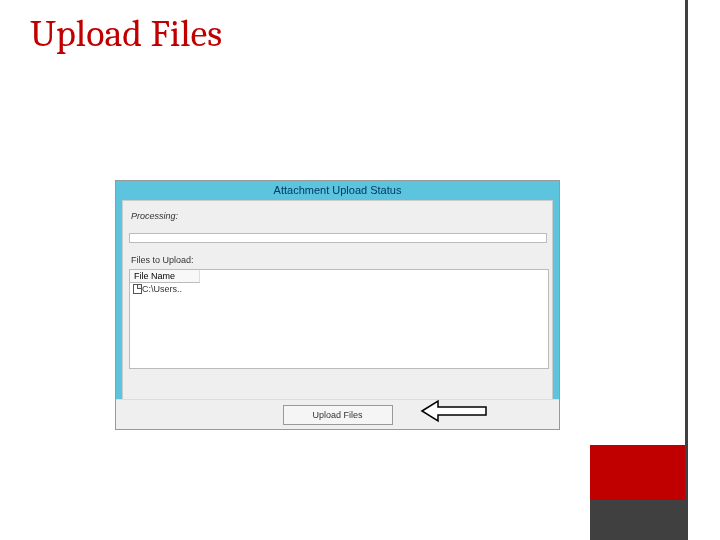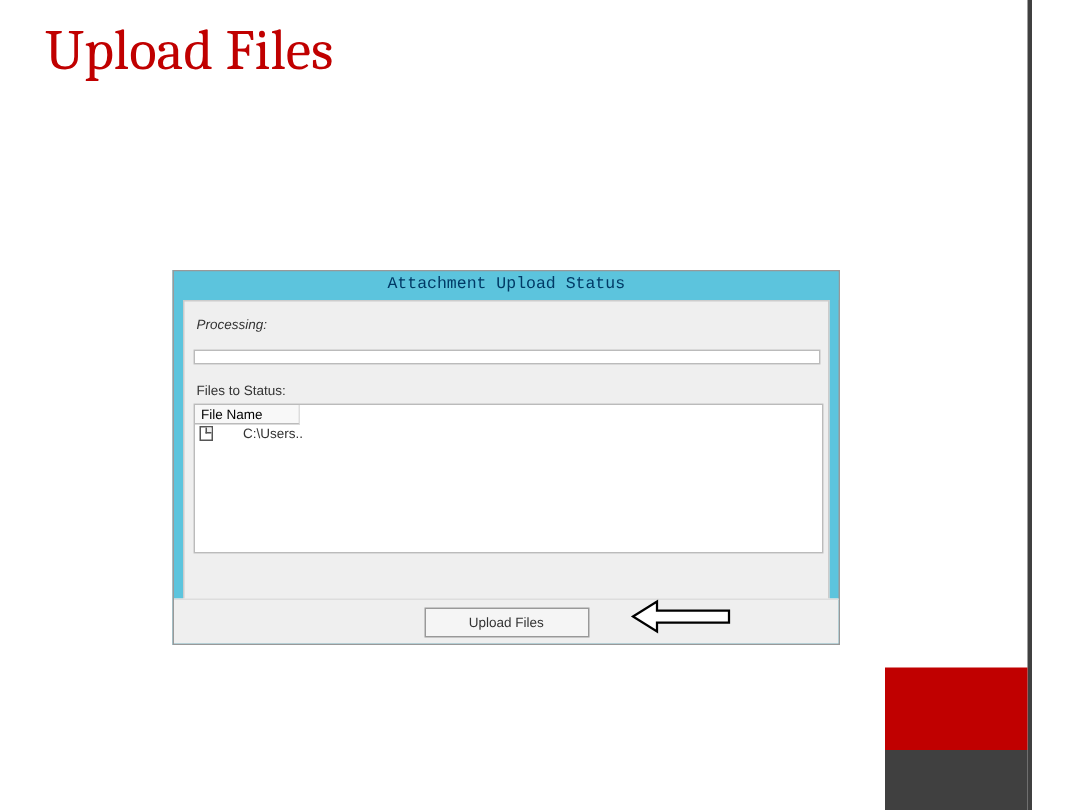--- a/index.html
+++ b/index.html
@@ -48,21 +48,21 @@
     position: absolute;
     left: 115px;
     top: 180px;
     width: 445px;
     height: 250px;
     background: #5cc4dd;
     border: 1px solid #999;
   }
   .dialog-title {
     text-align: center;
-    font-family: Liberation Mono, monospace;
+    font-family: Liberation Sans, sans-serif;
     font-size: 11px;
     color: #003a66;
     padding: 3px 0 4px 0;
     background: #5cc4dd;
   }
   .dialog-body {
     margin: 0 6px 6px 6px;
     height: 202px;
     background: #efefef;
     border: 1px solid #ccc;
@@ -97,21 +97,21 @@
     background: #f8f8f8;
     width: 70px;
     border-right: 1px solid #ddd;
   }
   .file-row {
     font-size: 9px;
     padding: 1px 3px;
     color: #333;
     display: flex;
     align-items: flex-start;
-    gap: 20px;
+    gap: 0;
   }
   .doc-icon {
     width: 9px; height: 10px;
     border: 1px solid #555;
     background: #fff;
     position: relative;
   }
   .doc-icon::after {
     content: "";
     position: absolute;
@@ -157,21 +157,21 @@
 
 <div class="right-bar"></div>
 <div class="red-block"></div>
 <div class="gray-strip"></div>
 
 <div class="dialog">
   <div class="dialog-title">Attachment Upload Status</div>
   <div class="dialog-body">
     <div class="lbl lbl-proc">Processing:</div>
     <div class="progress"></div>
-    <div class="lbl lbl-files">Files to Status:</div>
+    <div class="lbl lbl-files">Files to Upload:</div>
     <div class="files-box">
       <div class="col-header">File Name</div>
       <div class="file-row">
         <span class="doc-icon"></span>
         <span>C:\Users..</span>
       </div>
     </div>
   </div>
   <div class="bottom-bar">
     <button class="upload-btn">Upload Files</button>

